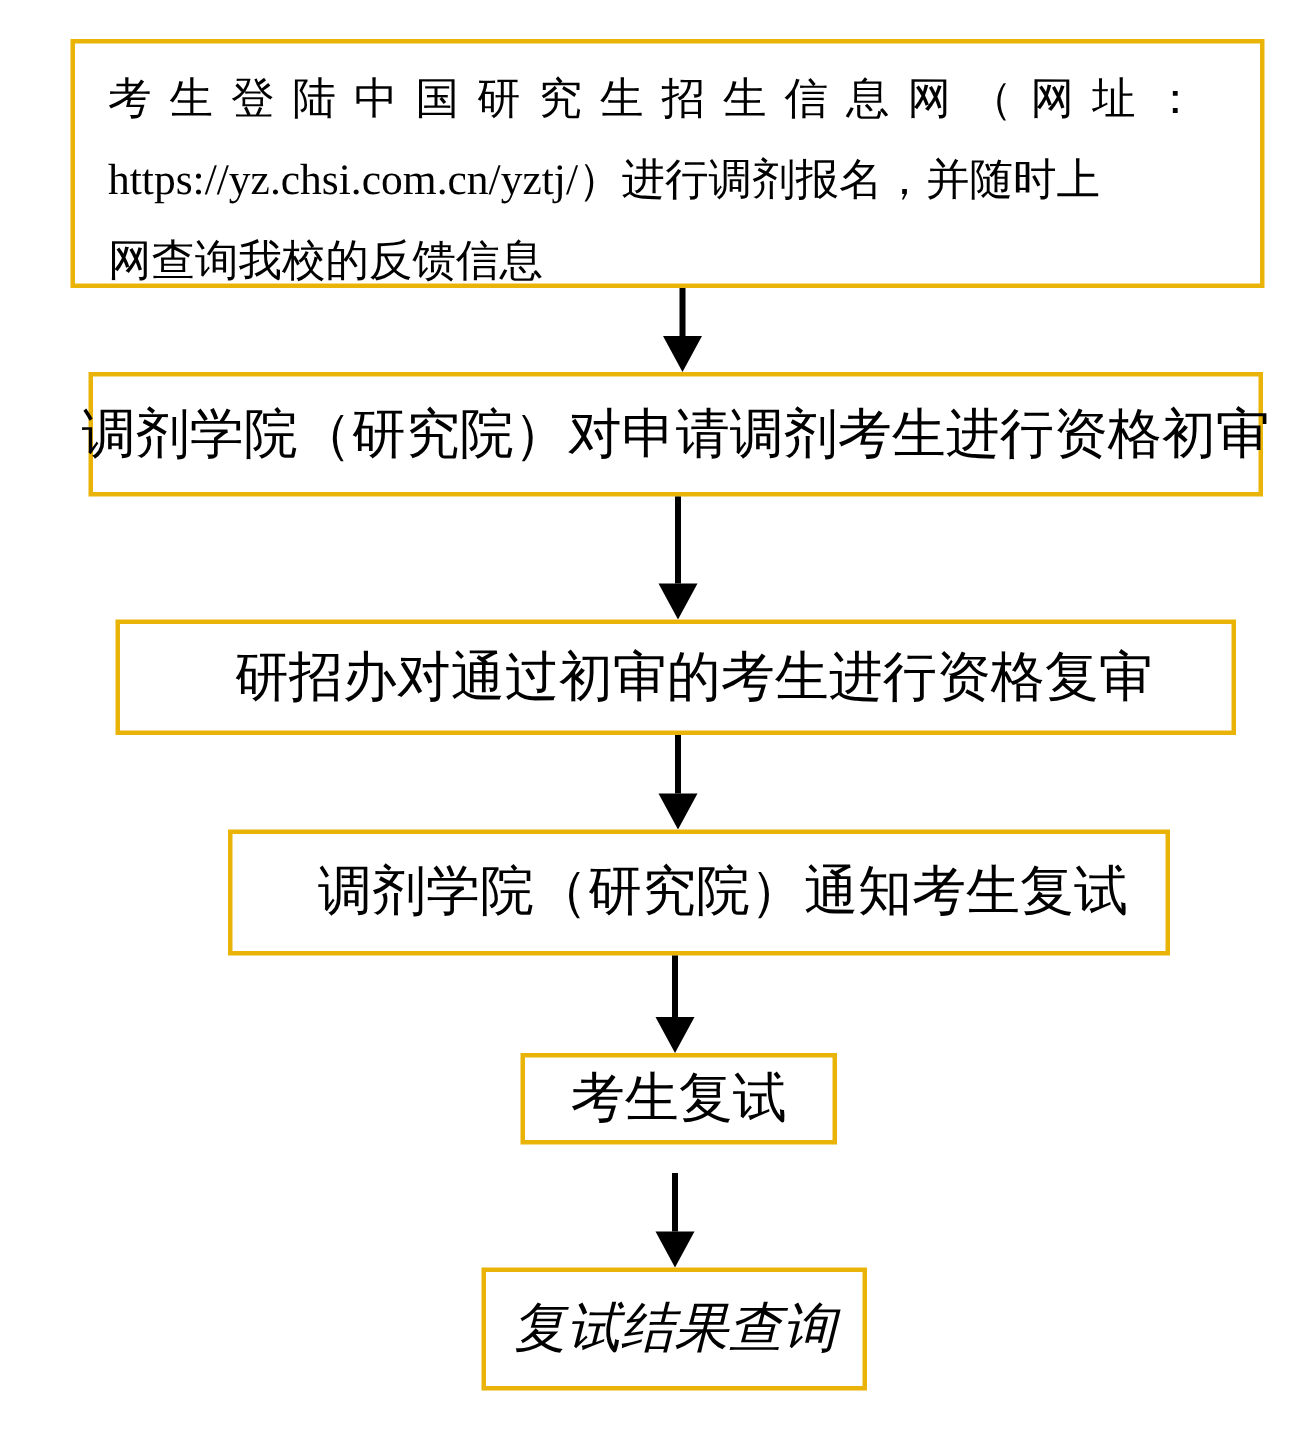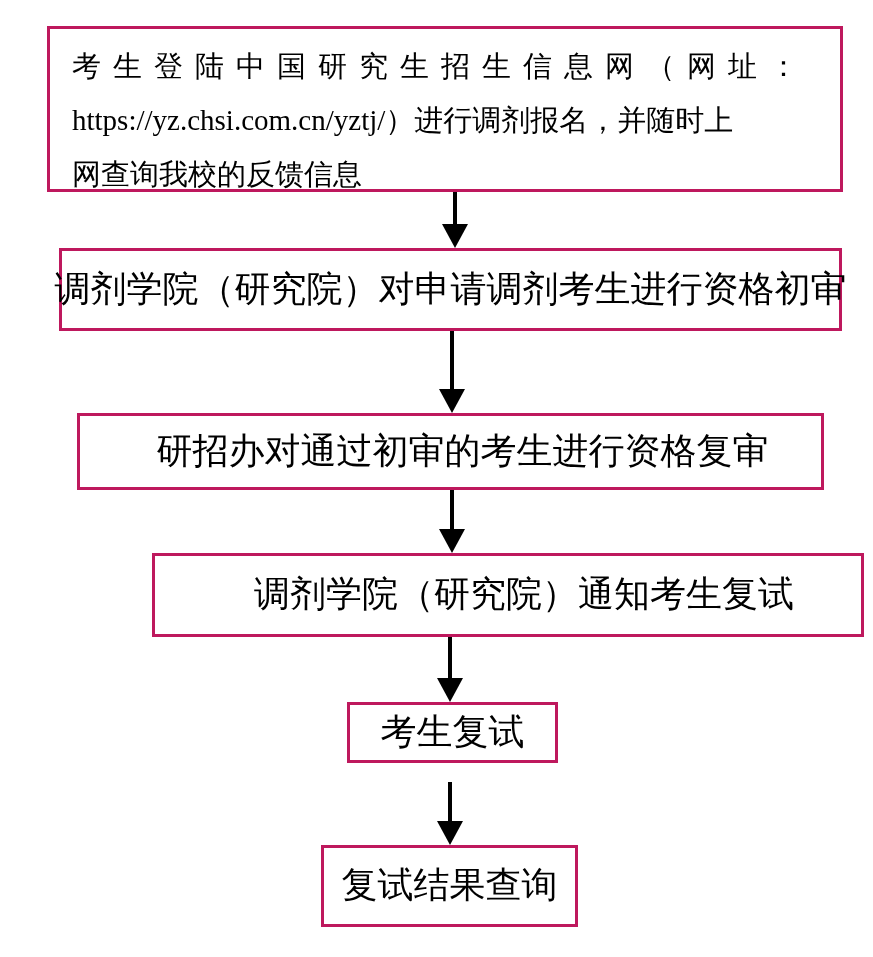--- a/index.html
+++ b/index.html
@@ -10,21 +10,21 @@
     color: #000000;
   }
   .canvas {
     position: relative;
     width: 873px; height: 957px;
     background: #ffffff;
     overflow: hidden;
   }
   .box {
     position: absolute;
-    border: 3px solid #be185d;
+    border: 3px solid #eab308;
     background: #ffffff;
   }
   .box.centered {
     display: flex;
     align-items: center;
     justify-content: center;
     font-size: 36px;
     line-height: 1.2;
     white-space: nowrap;
   }
@@ -34,23 +34,23 @@
     font-size: 29px;
   }
   .box1 .tline {
     line-height: 54px;
     white-space: nowrap;
     overflow: hidden;
   }
   .box1 .tline.spread { letter-spacing: 12px; }
   .box2 { left: 59px;  top: 248px; width: 783px; height: 83px; }
   .box3 { left: 77px;  top: 413px; width: 747px; height: 77px; padding-left: 24px; }
-  .box4 { left: 152px; top: 553px; width: 712px; height: 84px; padding-left: 32px; }
+  .box4 { left: 152px; top: 553px; width: 628px; height: 84px; padding-left: 32px; }
   .box5 { left: 347px; top: 702px; width: 211px; height: 61px; }
-  .box6 { left: 321px; top: 845px; width: 257px; height: 82px; }
+  .box6 { left: 321px; top: 845px; width: 257px; height: 82px; font-style: italic; }
   .arrow {
     position: absolute;
     display: flex;
     flex-direction: column;
     align-items: center;
     width: 26px;
   }
   .arrow .shaft {
     width: 4px;
     background: #000000;

